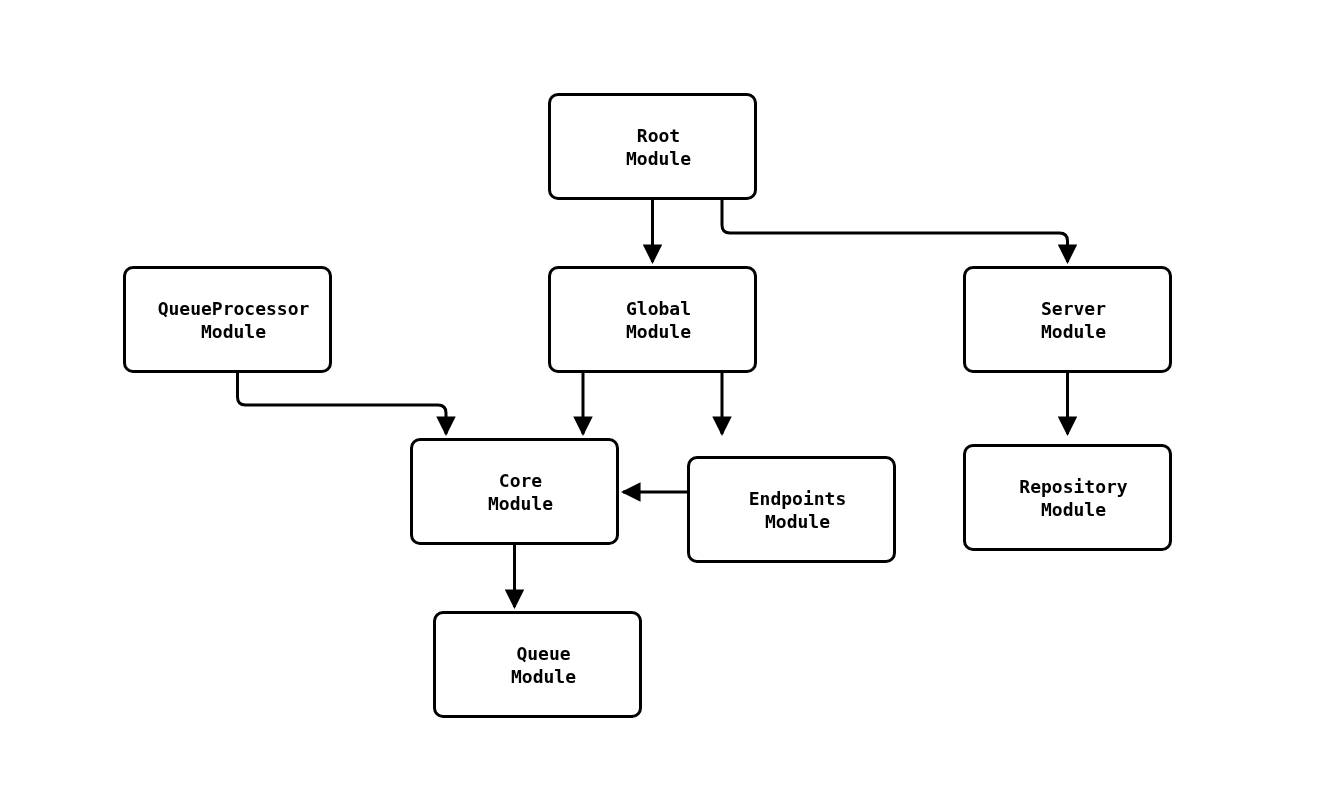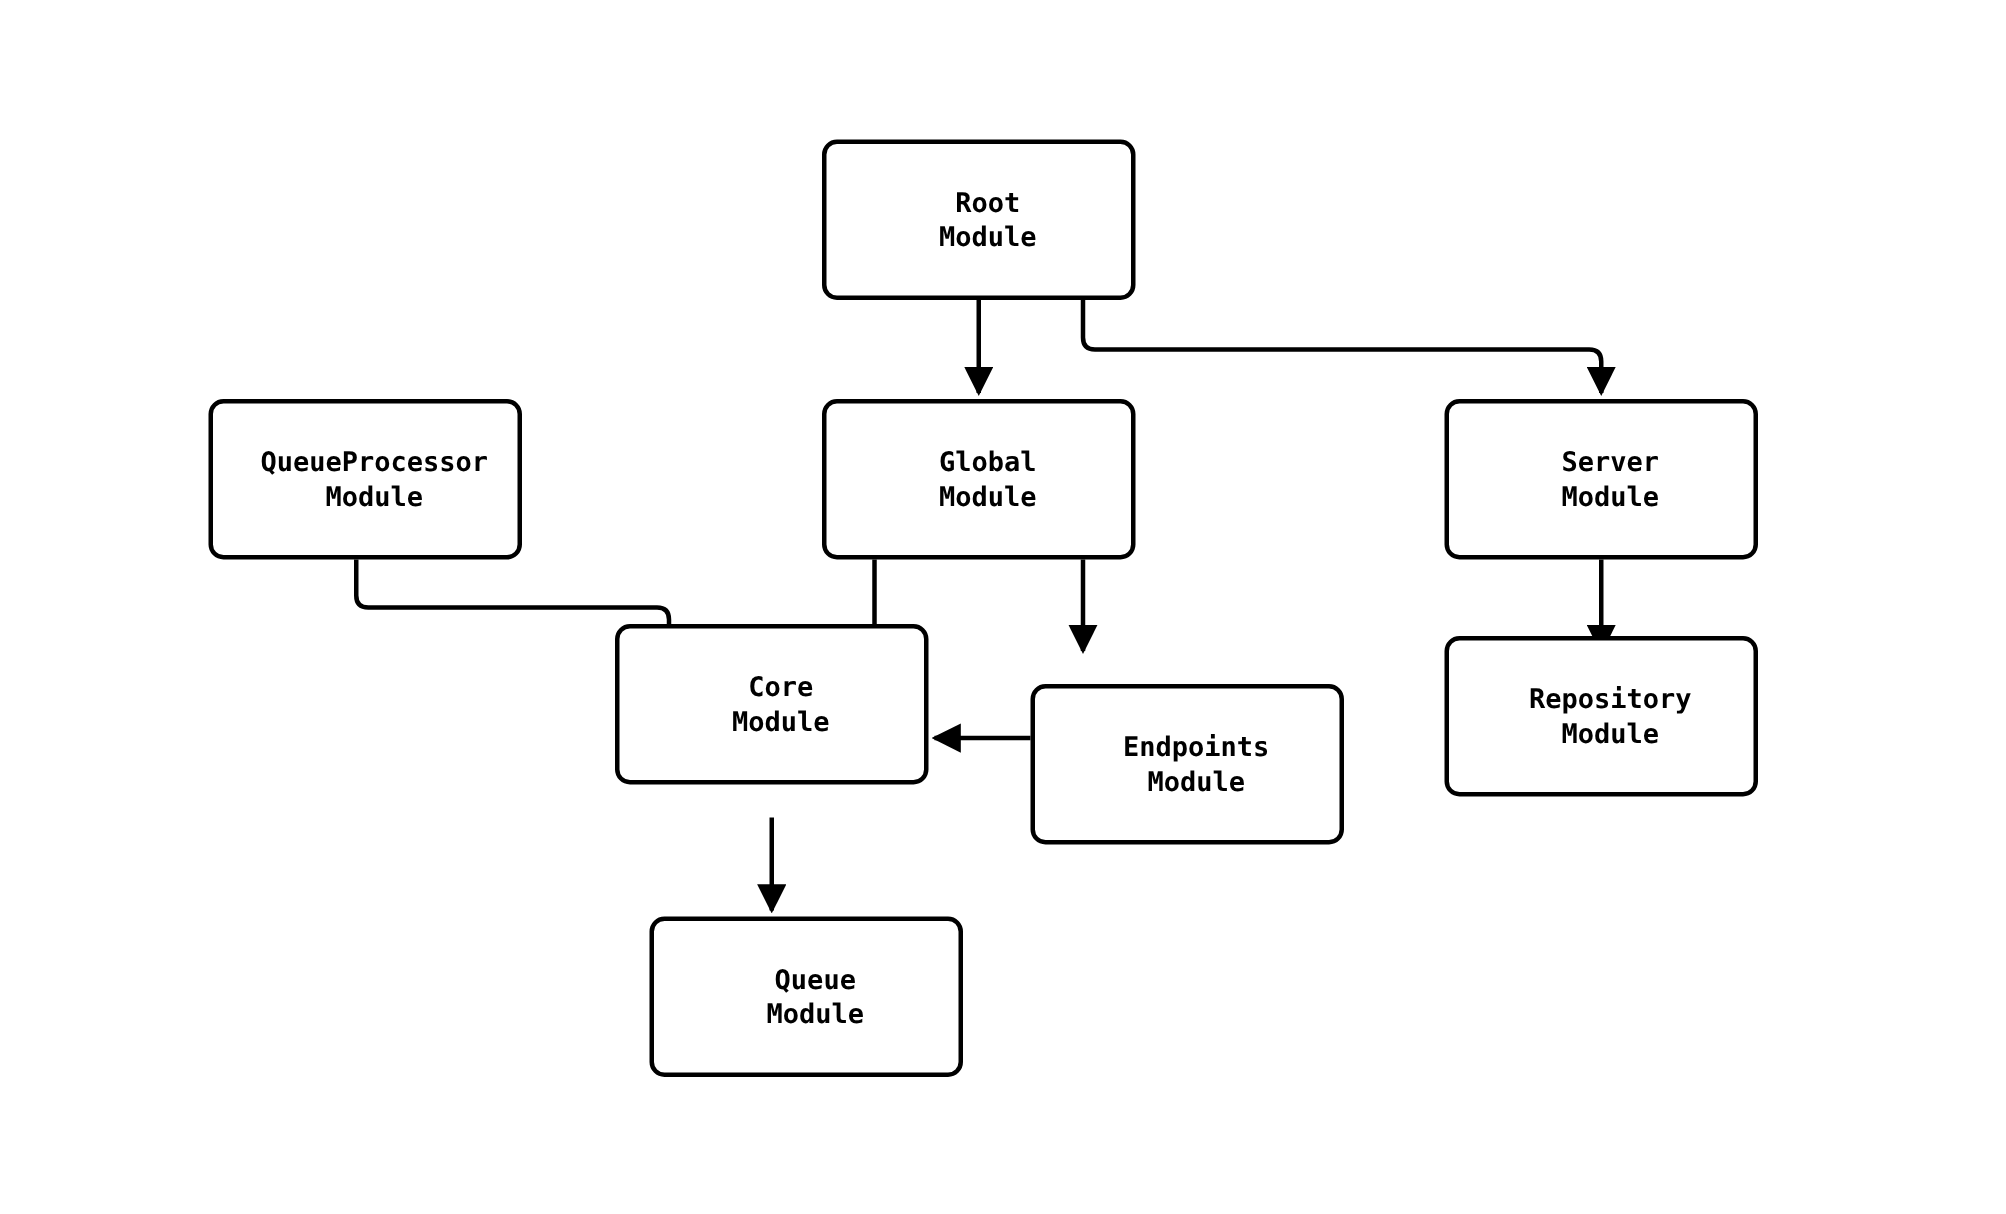--- a/index.html
+++ b/index.html
@@ -68,46 +68,46 @@
     <path class="edge" d="M687 492 L623 492" marker-end="url(#arrow)"></path>
     <path class="edge" d="M1067.5 373 L1067.5 434" marker-end="url(#arrow)"></path>
     <path class="edge" d="M514.5 545 L514.5 607" marker-end="url(#arrow)"></path>
   </svg>
 
   <div class="node" style="left:548px; top:93px">
     <span>Root</span>
     <span>Module</span>
   </div>
 
-  <div class="node" style="left:139px; top:266px">
+  <div class="node" style="left:123px; top:266px">
     <span>QueueProcessor</span>
     <span>Module</span>
   </div>
 
   <div class="node" style="left:548px; top:266px">
     <span>Global</span>
     <span>Module</span>
   </div>
 
   <div class="node" style="left:963px; top:266px">
     <span>Server</span>
     <span>Module</span>
   </div>
 
-  <div class="node" style="left:410px; top:416px">
+  <div class="node" style="left:410px; top:438px">
     <span>Core</span>
     <span>Module</span>
   </div>
 
   <div class="node" style="left:687px; top:456px">
     <span>Endpoints</span>
     <span>Module</span>
   </div>
 
-  <div class="node" style="left:963px; top:424px">
+  <div class="node" style="left:963px; top:444px">
     <span>Repository</span>
     <span>Module</span>
   </div>
 
   <div class="node" style="left:433px; top:611px">
     <span>Queue</span>
     <span>Module</span>
   </div>
 
 </div>

